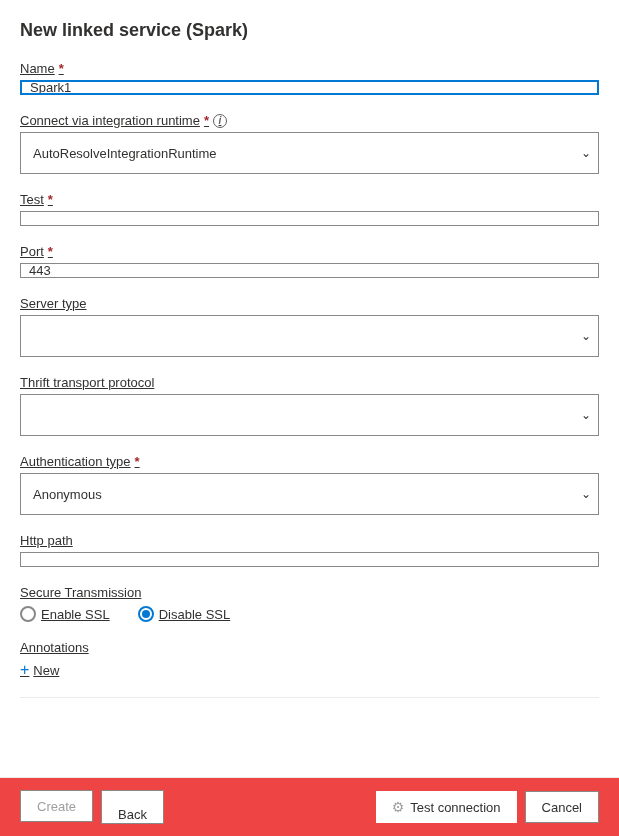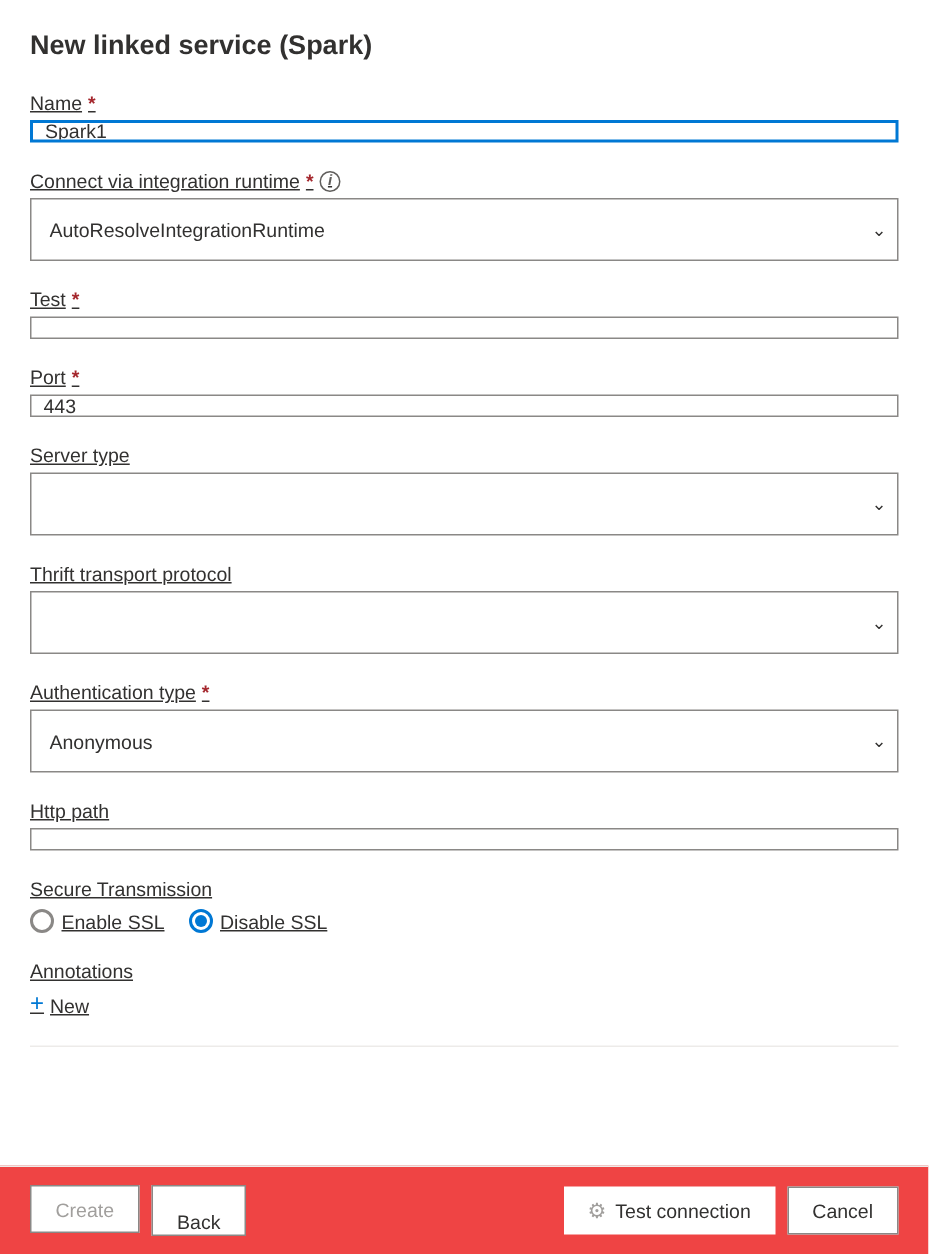--- a/index.html
+++ b/index.html
@@ -110,21 +110,21 @@
       color: #323130;
       font-size: 12px;
     }
     .secure-transmission-label {
       font-size: 13px;
       margin-bottom: 6px;
     }
     .radio-group {
       display: flex;
       align-items: center;
-      gap: 16px;
+      gap: 28px;
       margin-bottom: 10px;
     }
     .radio-option {
       display: flex;
       align-items: center;
       gap: 5px;
       cursor: pointer;
     }
     .radio-circle {
       width: 16px;

